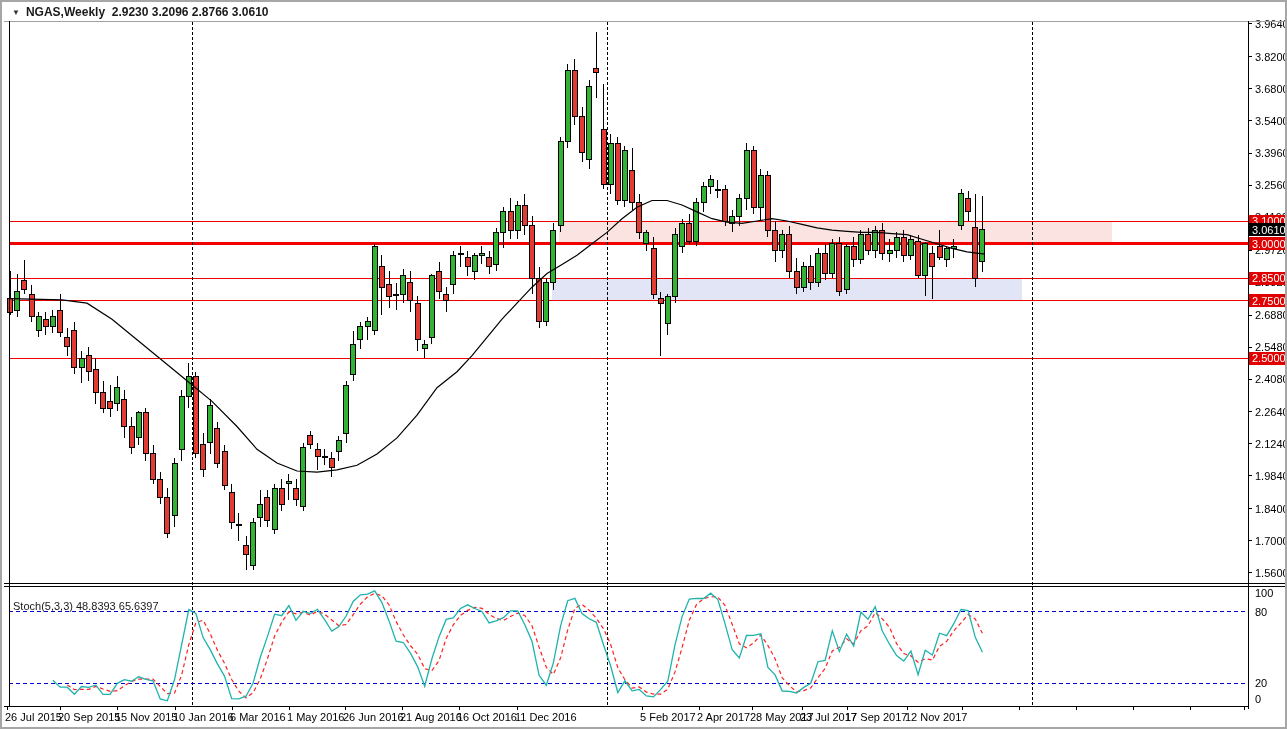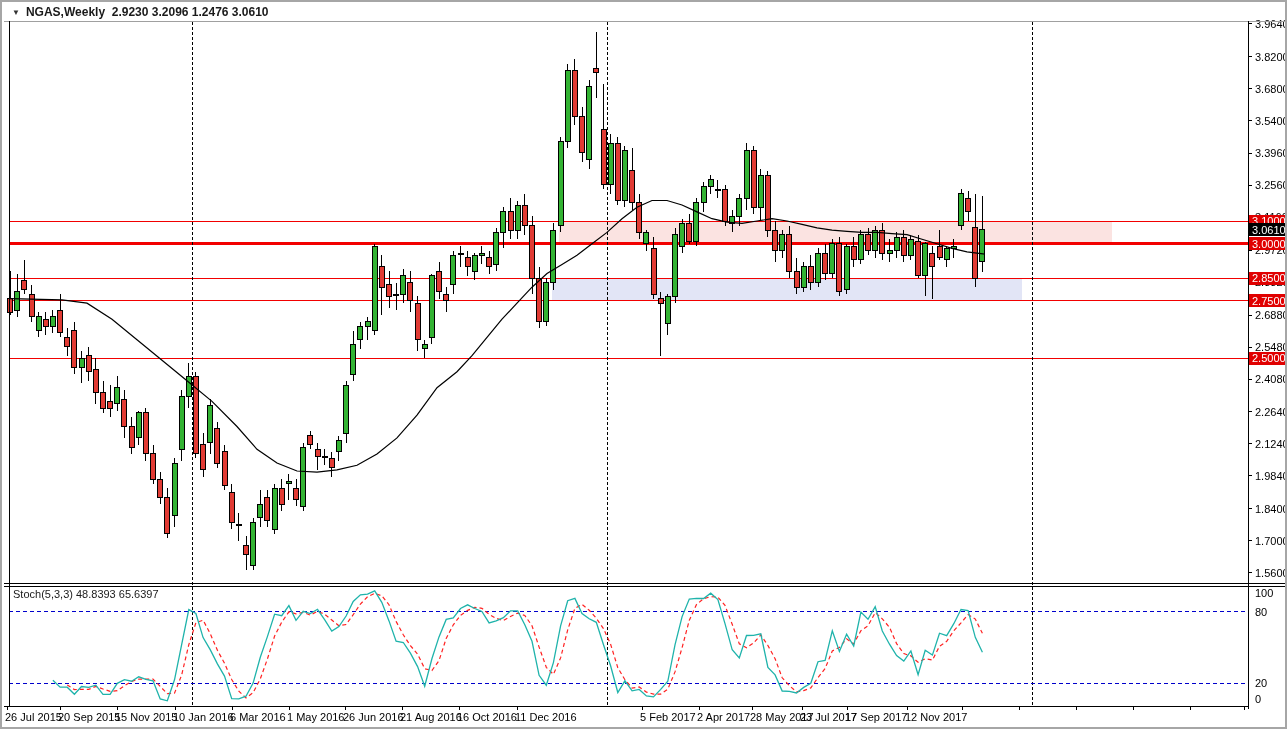--- a/index.html
+++ b/index.html
@@ -3,21 +3,21 @@
 <meta charset="utf-8">
 <style>
   html,body{margin:0;padding:0;background:#d4d0c8;}
   .window{position:relative;width:1287px;height:729px;background:#ffffff;
     border:2px solid #a6a6a6;box-sizing:border-box;overflow:hidden;
     font-family:"Liberation Sans",sans-serif;}
   #chart-svg{position:absolute;left:0;top:0;}
   .titlebar{position:absolute;left:10px;top:3px;height:14px;display:flex;align-items:center;
     font-size:12px;font-weight:bold;color:#1a1a1a;white-space:pre;}
   .tri{font-size:8px;color:#333;margin-right:6px;cursor:pointer;}
-  .stoch-label{position:absolute;left:11px;top:586px;font-size:11px;color:#1a1a1a;white-space:pre;}
+  .stoch-label{position:absolute;left:11px;top:598px;font-size:11px;color:#1a1a1a;white-space:pre;}
 </style>
 </head>
 <body>
 
 <div class="window">
   <svg id="chart-svg" width="1287" height="729">
       <rect x="557" y="219" width="553" height="22.80000000000001" fill="#fbe3e1" shape-rendering="crispEdges"></rect>
       <rect x="550" y="277.2" width="470" height="20.600000000000023" fill="#e2e5f6" shape-rendering="crispEdges"></rect>
       <line x1="1246" y1="21.7" x2="1250" y2="21.7" stroke="#000" stroke-width="1" shape-rendering="crispEdges"></line>
       <text x="1253" y="25.7" font-size="11px" fill="#000000" font-family="&quot;Liberation Sans&quot;,sans-serif">3.9640</text>
@@ -398,16 +398,16 @@
       <text x="1250" y="280.1" font-size="11px" fill="#ffffff" font-family="&quot;Liberation Sans&quot;,sans-serif">2.8500</text>
       <rect x="1247" y="292.4" width="39" height="13" fill="#e00000" shape-rendering="crispEdges"></rect>
       <text x="1250" y="302.9" font-size="11px" fill="#ffffff" font-family="&quot;Liberation Sans&quot;,sans-serif">2.7500</text>
       <rect x="1247" y="349.5" width="39" height="13" fill="#e00000" shape-rendering="crispEdges"></rect>
       <text x="1250" y="360" font-size="11px" fill="#ffffff" font-family="&quot;Liberation Sans&quot;,sans-serif">2.5000</text>
       <rect x="1247" y="221.4" width="39" height="13" fill="#000000" shape-rendering="crispEdges"></rect>
       <text x="1250" y="231.9" font-size="11px" fill="#ffffff" font-family="&quot;Liberation Sans&quot;,sans-serif">3.0610</text>
     </svg>
   <div class="titlebar">
     <span class="tri">▼</span>
-    <span>NGAS,Weekly  2.9230 3.2096 1.2476 3.0610</span>
+    <span>NGAS,Weekly  2.9230 3.2096 2.8766 3.0610</span>
   </div>
   <div class="stoch-label">Stoch(5,3,3) 48.8393 65.6397</div>
 </div>
 
 </body></html>

